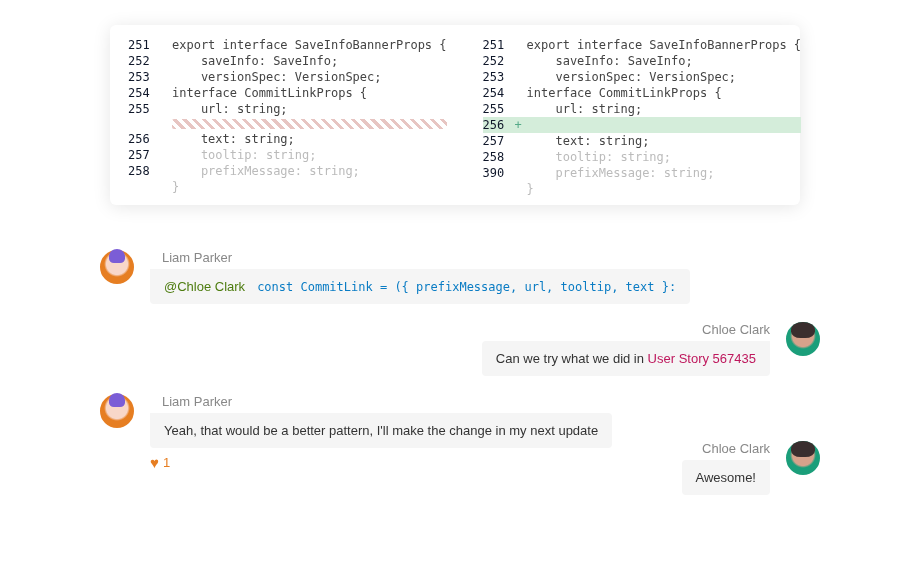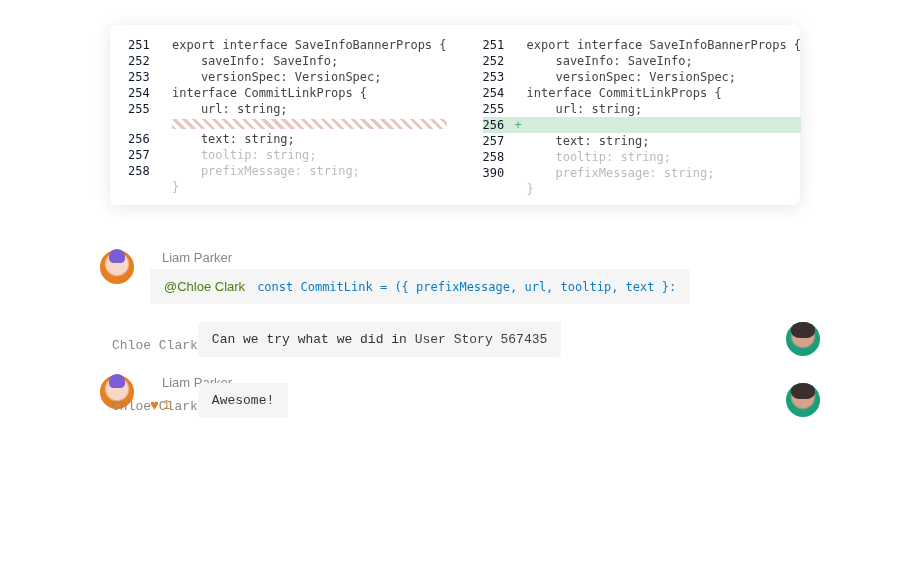--- a/index.html
+++ b/index.html
@@ -45,41 +45,41 @@
 
   .comments {
     position: absolute;
     left: 100px;
     top: 250px;
     width: 720px;
   }
 
   .comment { position: relative; margin-bottom: 18px; }
   .comment.left { text-align: left; padding-left: 50px; }
-  .comment.right { text-align: right; padding-right: 50px; display: flex; flex-direction: row; align-items: flex-end; font-family: Liberation Mono, monospace; }
+  .comment.right { text-align: right; padding-right: 50px; display: flex; flex-direction: column; align-items: flex-end; }
   .author { font-size: 13px; color: #888; margin-bottom: 4px; display: block; margin-left: 12px; }
   .bubble {
     display: inline-block;
     background: #f5f5f5;
     padding: 10px 14px;
     font-size: 13px;
     color: #333;
     max-width: 560px;
     text-align: left;
   }
   .left .bubble { border-radius: 0 4px 4px 4px; }
   .right .bubble { border-radius: 4px 0 4px 4px; }
   .mention { color: #4d7c0f; }
   .inline-code {
     font-family: Menlo, Consolas, monospace;
     color: #0a7cc4;
     font-size: 12px;
     margin-left: 12px;
   }
-  .link { color: #404040; text-align: right; }
+  .link { color: #be185d; text-align: right; }
   .avatar {
     width: 34px; height: 34px; border-radius: 50%;
     position: absolute; top: 0;
   }
   .left .avatar { left: 0; }
   .right .avatar { right: 0; }
   .avatar.l { background: radial-gradient(circle at 50% 40%, #f8d7c9 0 45%, #e67e22 55% 100%); border: 2px solid #e67e22; }
   .avatar.r { background: radial-gradient(circle at 50% 40%, #d6a28b 0 45%, #1b9e7a 55% 100%); border: 2px solid #1b9e7a; }
   .avatar.l::after {
     content: ""; position: absolute; top: -3px; left: 50%; transform: translateX(-50%);
@@ -125,21 +125,21 @@
     </div>
 </div>
 
 <div class="comments" id="comments">
     <div class="comment left"><div class="avatar l"></div><span class="author">Liam Parker</span><div class="bubble"><span class="mention">@Chloe Clark</span><span class="inline-code">const CommitLink = ({ prefixMessage, url, tooltip, text }:</span></div></div>
     <div class="comment right">
       <div class="avatar r"></div>
       <span class="author">Chloe Clark</span>
       <div class="bubble"><span>Can we try what we did in </span><span class="link">User Story 567435</span></div>
     </div>
-    <div class="comment left"><div class="avatar l"></div><span class="author">Liam Parker</span><div class="reaction">
+    <div class="comment left"><div class="avatar l"></div><span class="author">Liam Parker</span><div class="bubble"><span>Yeah, that would be a better pattern, I'll make the change in my next update</span></div><div class="reaction">
         <span class="heart">♥</span>
         <span>1</span>
       </div></div>
     <div class="comment right" style="margin-top: -48px;">
       <div class="avatar r"></div>
       <span class="author">Chloe Clark</span>
       <div class="bubble"><span>Awesome!</span></div>
     </div>
   </div>
 

